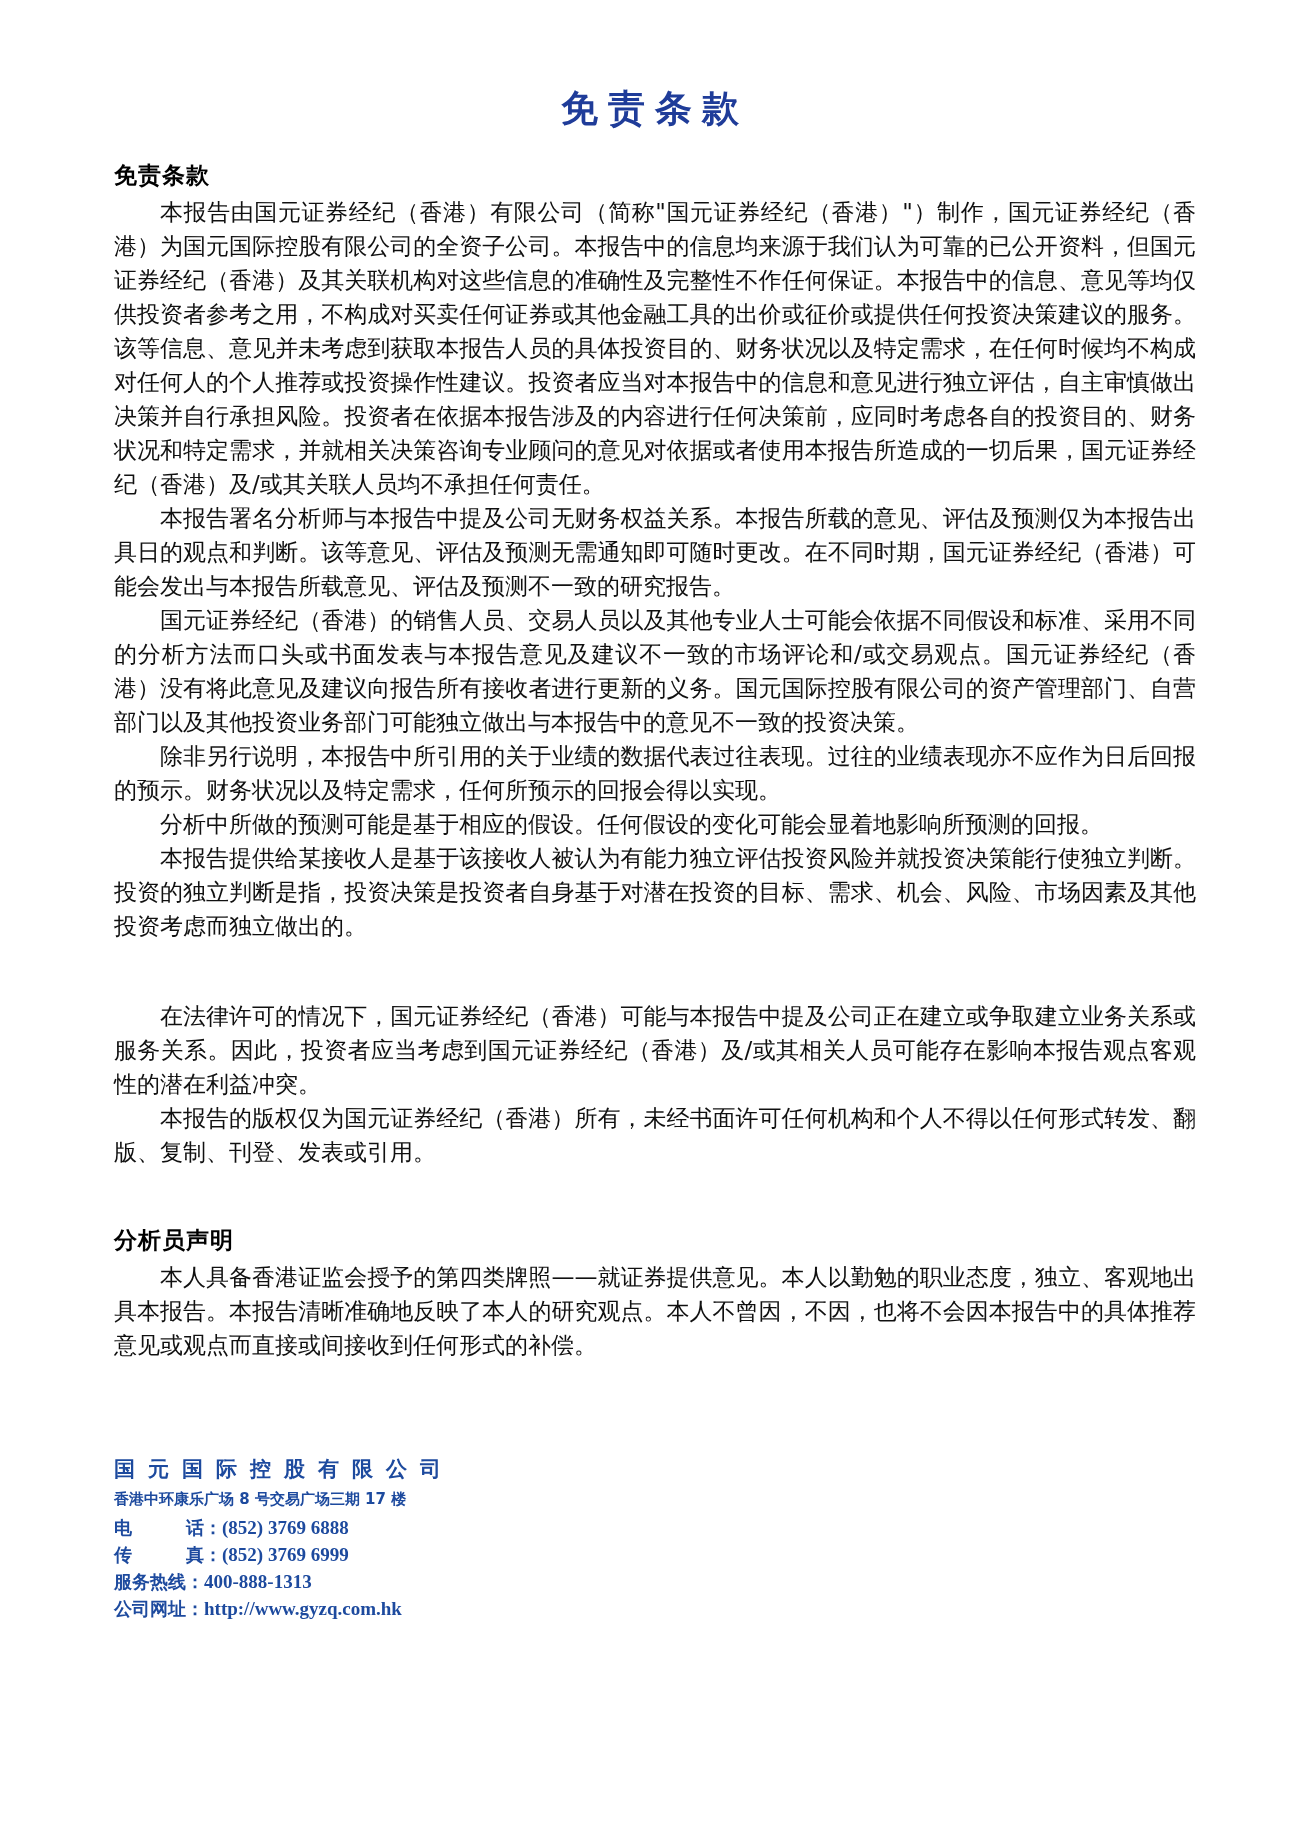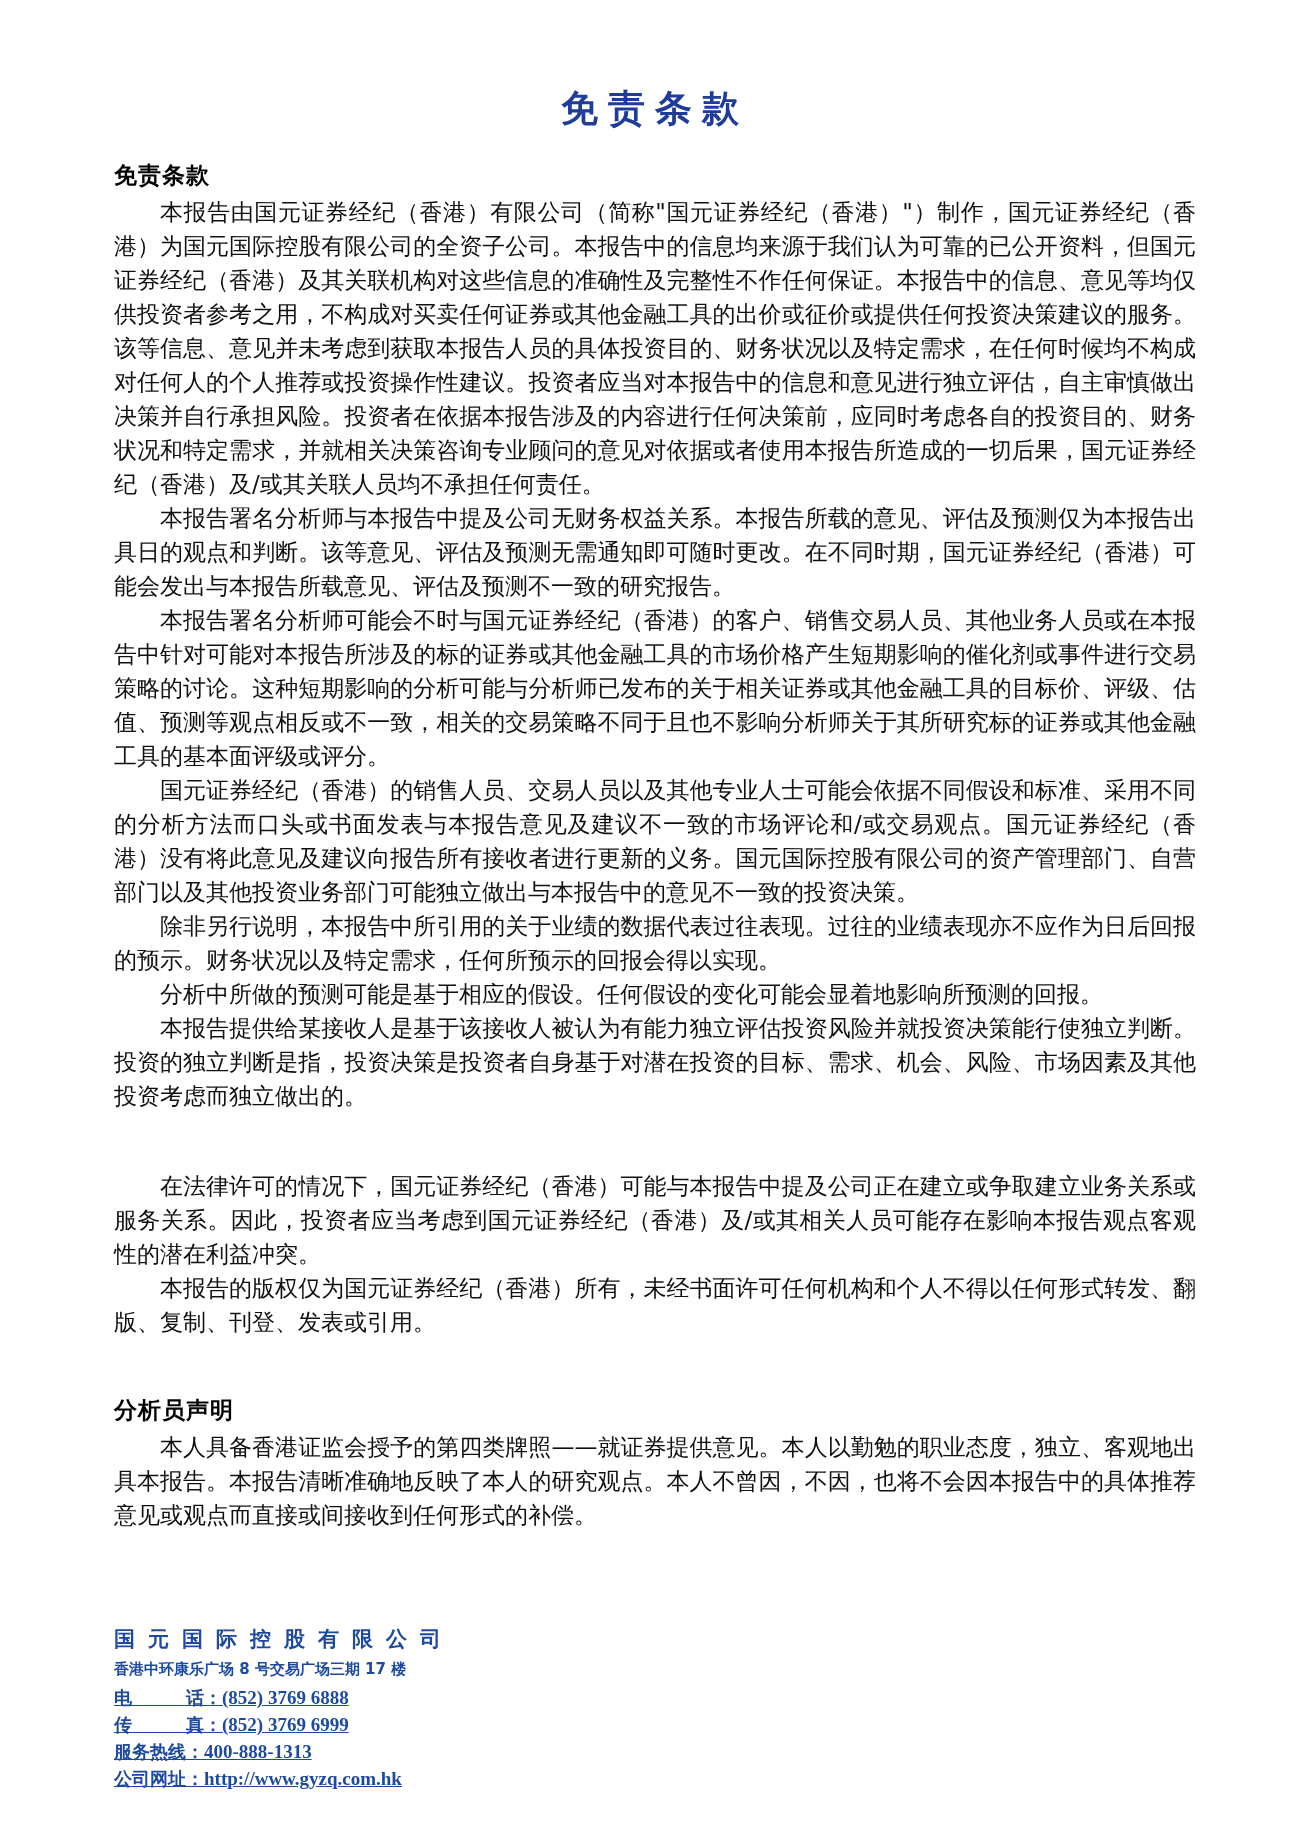--- a/index.html
+++ b/index.html
@@ -56,21 +56,20 @@
     margin-right: -13px;
     line-height: 30px;
   }
   .company-address {
     font-size: 15px;
     line-height: 30px;
   }
   .contact-line {
     font-size: 18px;
     line-height: 27px;
-    text-decoration: underline;
   }
   .contact-value {
     font-family: "Liberation Serif", serif;
     font-size: 19px;
   }
   .contact-value a, .website-value {
     color: inherit;
     text-decoration: none;
     font-family: "Liberation Serif", serif;
   }
@@ -79,21 +78,20 @@
 <body>
 
 <div class="page">
 
   <h1 class="doc-title">免责条款</h1>
 
   <section class="sec">
     <h2 class="sec-heading">免责条款</h2>
     <p class="para">本报告由国元证券经纪（香港）有限公司（简称"国元证券经纪（香港）"）制作，国元证券经纪（香港）为国元国际控股有限公司的全资子公司。本报告中的信息均来源于我们认为可靠的已公开资料，但国元证券经纪（香港）及其关联机构对这些信息的准确性及完整性不作任何保证。本报告中的信息、意见等均仅供投资者参考之用，不构成对买卖任何证券或其他金融工具的出价或征价或提供任何投资决策建议的服务。该等信息、意见并未考虑到获取本报告人员的具体投资目的、财务状况以及特定需求，在任何时候均不构成对任何人的个人推荐或投资操作性建议。投资者应当对本报告中的信息和意见进行独立评估，自主审慎做出决策并自行承担风险。投资者在依据本报告涉及的内容进行任何决策前，应同时考虑各自的投资目的、财务状况和特定需求，并就相关决策咨询专业顾问的意见对依据或者使用本报告所造成的一切后果，国元证券经纪（香港）及/或其关联人员均不承担任何责任。</p>
     <p class="para">本报告署名分析师与本报告中提及公司无财务权益关系。本报告所载的意见、评估及预测仅为本报告出具日的观点和判断。该等意见、评估及预测无需通知即可随时更改。在不同时期，国元证券经纪（香港）可能会发出与本报告所载意见、评估及预测不一致的研究报告。</p>
-    <p class="para">本报告署名分析师可能会不时与国元证券经纪（香港）的客户、销售交易人员、其他业务人员或在本报告中针对可能对本报告所涉及的标的证券或其他金融工具的市场价格产生短期影响的催化剂或事件进行交易策略的讨论。这种短期影响的分析可能与分析师已发布的关于相关证券或其他金融工具的目标价、评级、估值、预测等观点相反或不一致，相关的交易策略不同于且也不影响分析师关于其所研究标的证券或其他金融工具的基本面评级或评分。</p>
     <p class="para">国元证券经纪（香港）的销售人员、交易人员以及其他专业人士可能会依据不同假设和标准、采用不同的分析方法而口头或书面发表与本报告意见及建议不一致的市场评论和/或交易观点。国元证券经纪（香港）没有将此意见及建议向报告所有接收者进行更新的义务。国元国际控股有限公司的资产管理部门、自营部门以及其他投资业务部门可能独立做出与本报告中的意见不一致的投资决策。</p>
     <p class="para">除非另行说明，本报告中所引用的关于业绩的数据代表过往表现。过往的业绩表现亦不应作为日后回报的预示。财务状况以及特定需求，任何所预示的回报会得以实现。</p>
     <p class="para">分析中所做的预测可能是基于相应的假设。任何假设的变化可能会显着地影响所预测的回报。</p>
     <p class="para">本报告提供给某接收人是基于该接收人被认为有能力独立评估投资风险并就投资决策能行使独立判断。投资的独立判断是指，投资决策是投资者自身基于对潜在投资的目标、需求、机会、风险、市场因素及其他投资考虑而独立做出的。</p>
   </section>
 
   <section class="sec">
     <p class="para">在法律许可的情况下，国元证券经纪（香港）可能与本报告中提及公司正在建立或争取建立业务关系或服务关系。因此，投资者应当考虑到国元证券经纪（香港）及/或其相关人员可能存在影响本报告观点客观性的潜在利益冲突。</p>
     <p class="para">本报告的版权仅为国元证券经纪（香港）所有，未经书面许可任何机构和个人不得以任何形式转发、翻版、复制、刊登、发表或引用。</p>
   </section>

